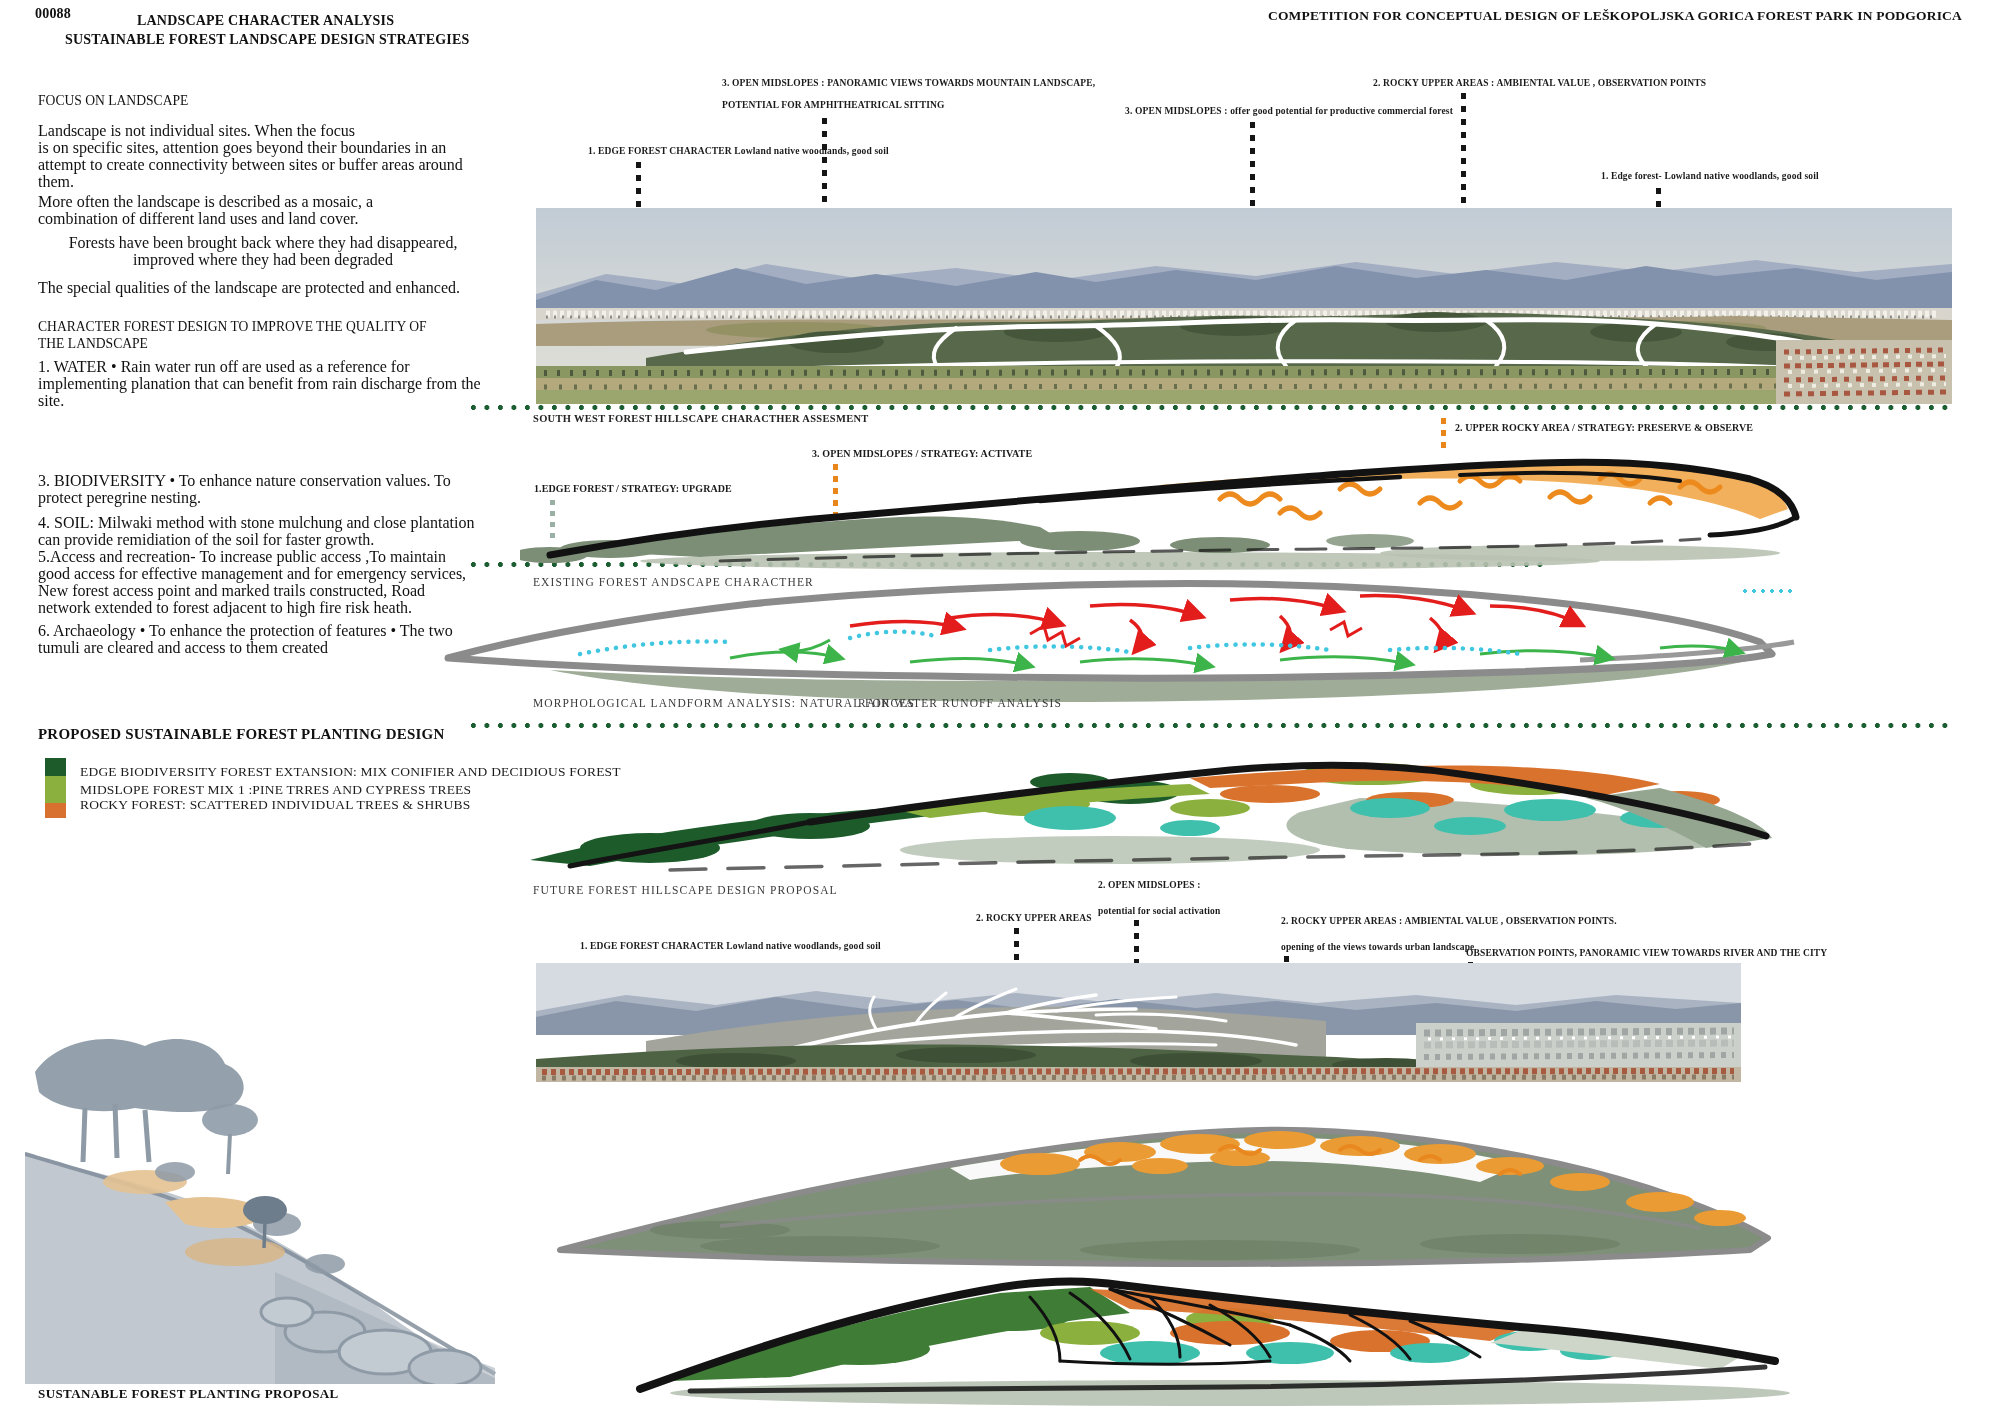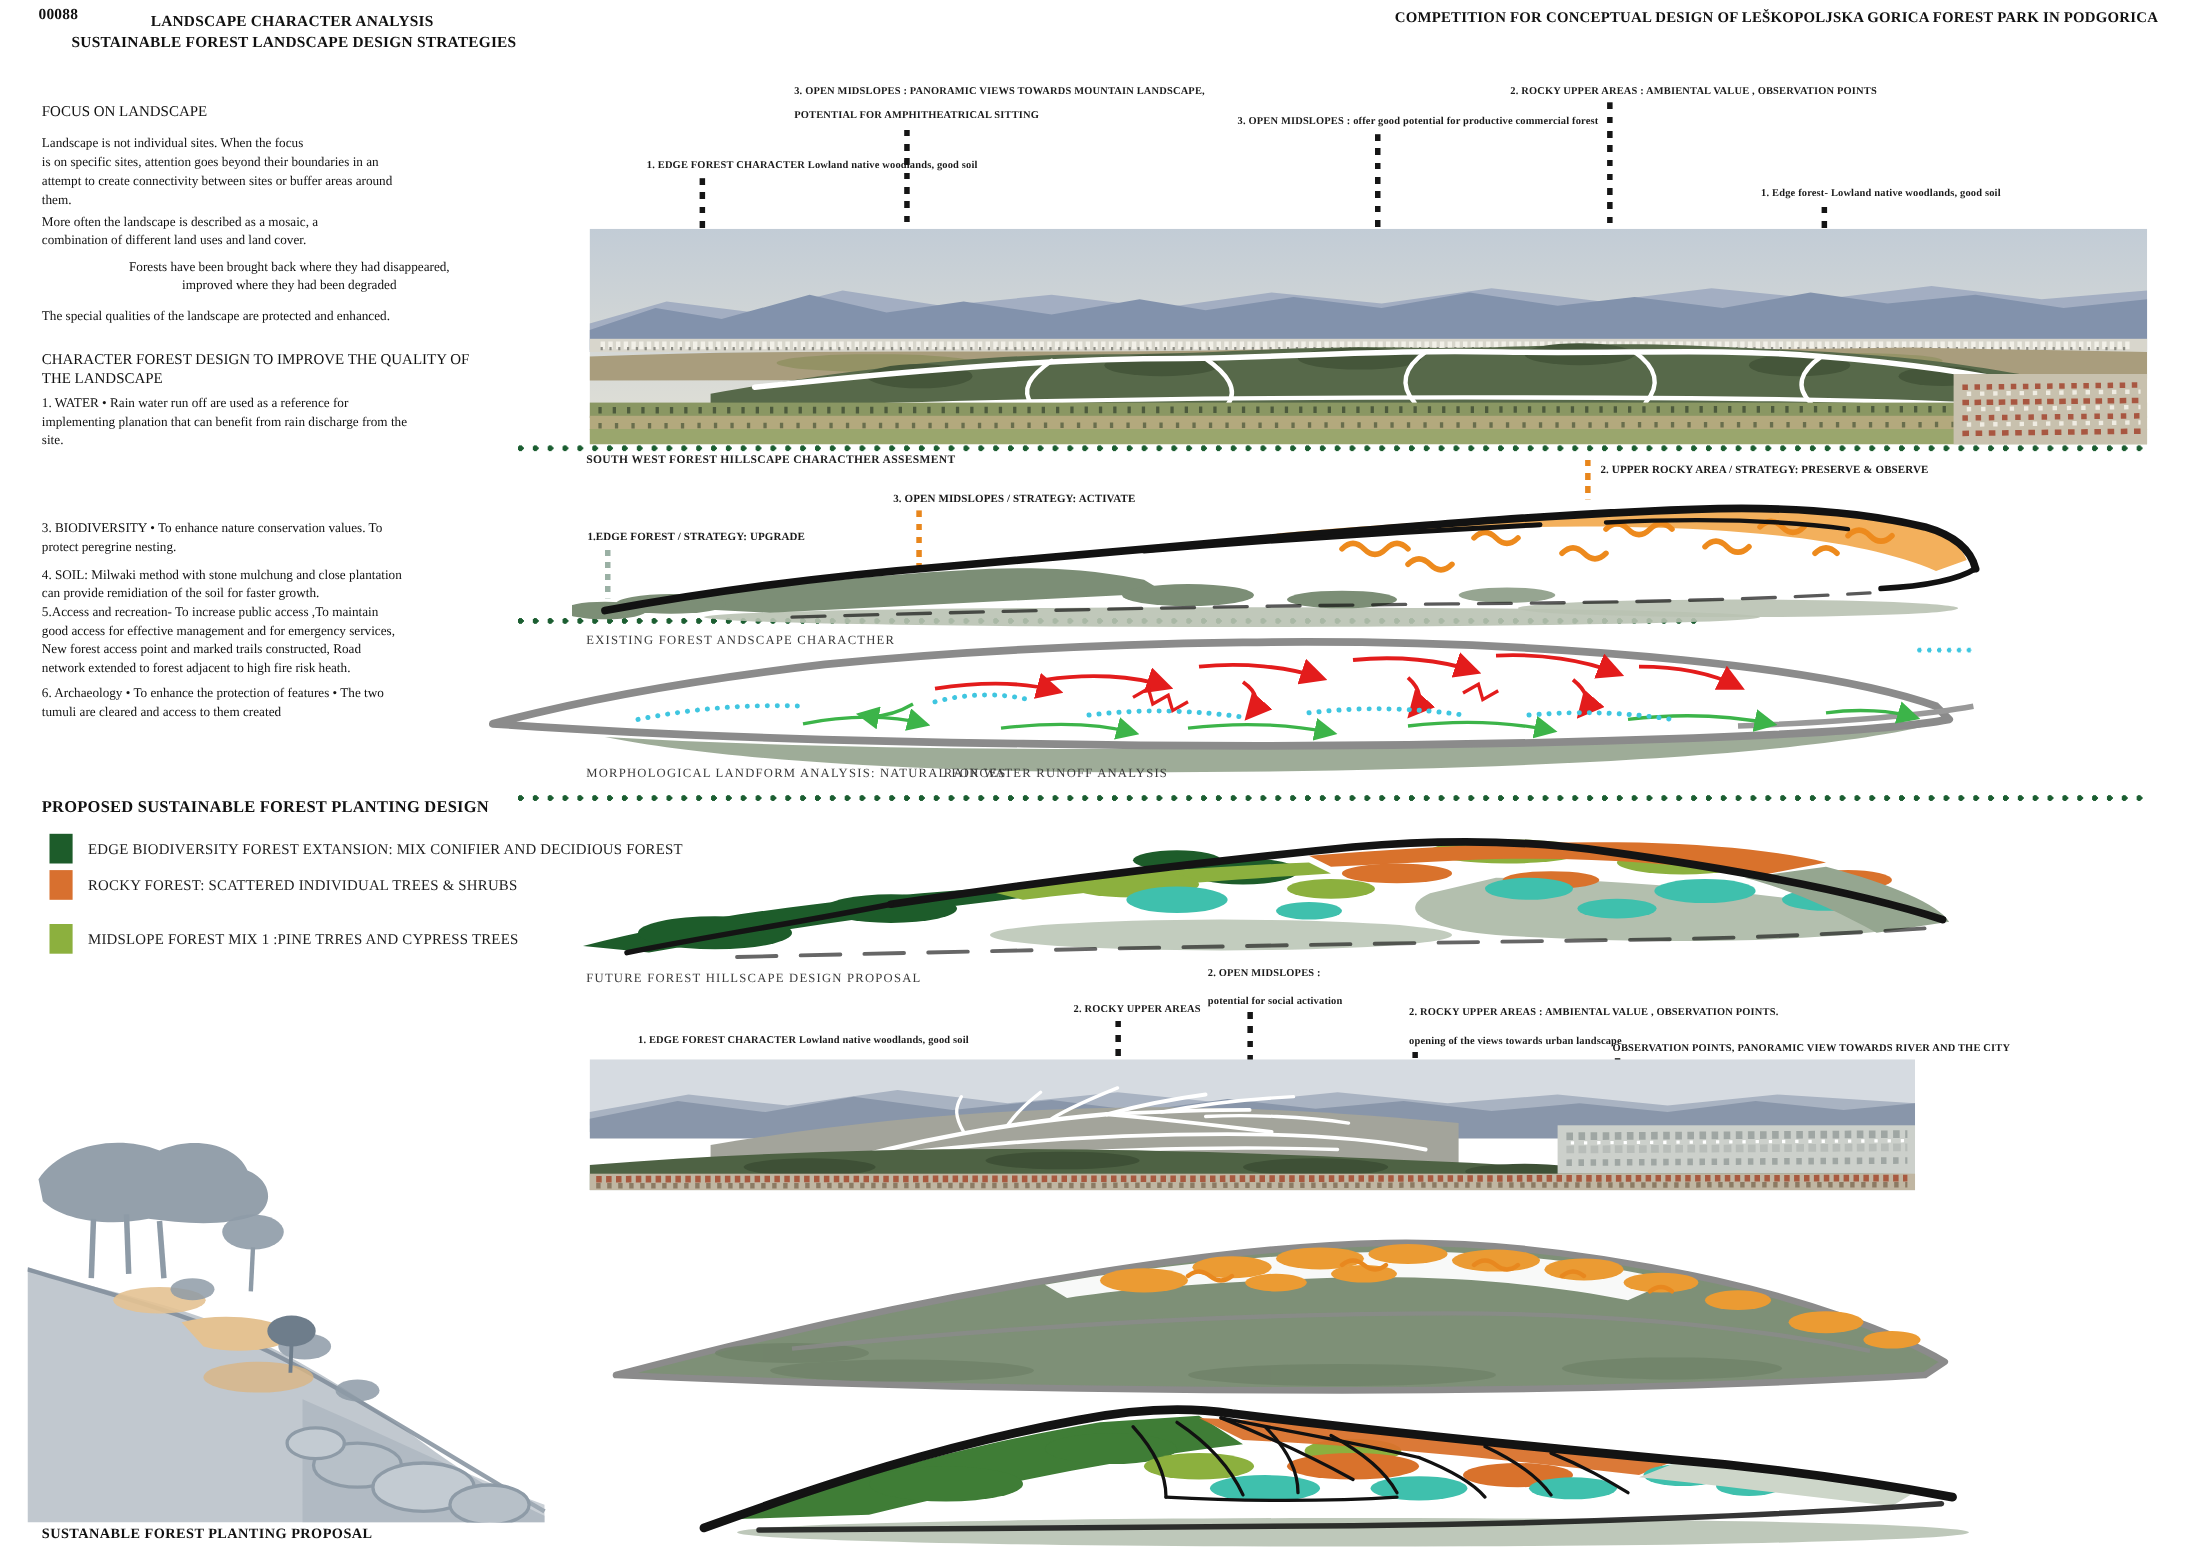--- a/index.html
+++ b/index.html
@@ -1,20 +1,20 @@
 <!DOCTYPE html>
 <html><head>
 <meta charset="utf-8">
 <style>
   html,body{margin:0;padding:0;background:#ffffff;}
   #board{position:relative;width:2000px;height:1413px;background:#ffffff;overflow:hidden;
          font-family:Liberation Serif, serif;color:#111;}
   .abs{position:absolute;}
   .hdr{font-weight:700;font-size:14px;letter-spacing:.2px;}
-  .ltext{font-size:12px;line-height:17px;white-space:pre-line;width:450px;}
+  .ltext{font-size:16px;line-height:17px;white-space:pre-line;width:450px;}
   .lhead{font-size:13.6px;line-height:17px;white-space:pre-line;width:450px;}
   .ann{font-size:9.5px;font-weight:700;letter-spacing:.15px;color:#1a1a1a;white-space:nowrap;}
   .ann2{font-size:10px;font-weight:700;letter-spacing:.1px;color:#1a1a1a;white-space:nowrap;}
   .seclab{font-size:11px;font-weight:700;letter-spacing:.3px;color:#222;white-space:nowrap;}
   .caplab{font-size:11.5px;font-weight:400;letter-spacing:1.1px;color:#3a3a3a;white-space:nowrap;}
   .dotline{height:7px;background-image:radial-gradient(circle 2.6px at 3.5px 3.5px,#1b5e31 98%,transparent);
            background-size:13.5px 7px;background-repeat:repeat-x;}
   .dotcyan{height:6px;background-image:radial-gradient(circle 2.1px at 3px 3px,#3fc6e0 98%,transparent);
            background-size:9px 6px;background-repeat:repeat-x;}
   .leadv{width:5px;background-image:repeating-linear-gradient(180deg,#151515 0 6px,transparent 6px 13px);}
@@ -226,21 +226,21 @@
   <div class="abs legend-title" style="left:38px;top:726px;">PROPOSED SUSTAINABLE FOREST PLANTING DESIGN</div>
 
   <div class="legend-row" style="left:45px;top:758px;">
     <div class="chip" style="background:#1d5c2a;"></div>
     <div class="legend-label">EDGE BIODIVERSITY FOREST EXTANSION: MIX CONIFIER AND  DECIDIOUS FOREST</div>
   </div>
   <div class="legend-row" style="left:45px;top:791px;">
     <div class="chip" style="background:#d8702f;"></div>
     <div class="legend-label">ROCKY FOREST:  SCATTERED INDIVIDUAL TREES &amp; SHRUBS</div>
   </div>
-  <div class="legend-row" style="left:45px;top:840px;">
+  <div class="legend-row" style="left:45px;top:776px;">
     <div class="chip" style="background:#8cb03e;"></div>
     <div class="legend-label">MIDSLOPE FOREST MIX 1 :PINE TRRES AND CYPRESS TREES</div>
   </div>
 
   <svg class="abs" style="left:510px;top:738px;" width="1290" height="150" viewBox="0 0 1290 150">
     <path fill="#b3bfae" d="M850,60 C1000,62 1150,80 1250,100 C1180,118 1000,122 850,112 C780,106 760,88 790,74 Z"></path>
     <ellipse cx="600" cy="112" rx="210" ry="14" fill="#b3bfae" opacity=".8"></ellipse>
     <path fill="#1d5c2a" d="M20,122 C120,96 240,80 380,70 L420,78 C300,92 180,110 80,128 Z"></path>
     <g fill="#1d5c2a">
       <ellipse cx="140" cy="110" rx="70" ry="15"></ellipse>

